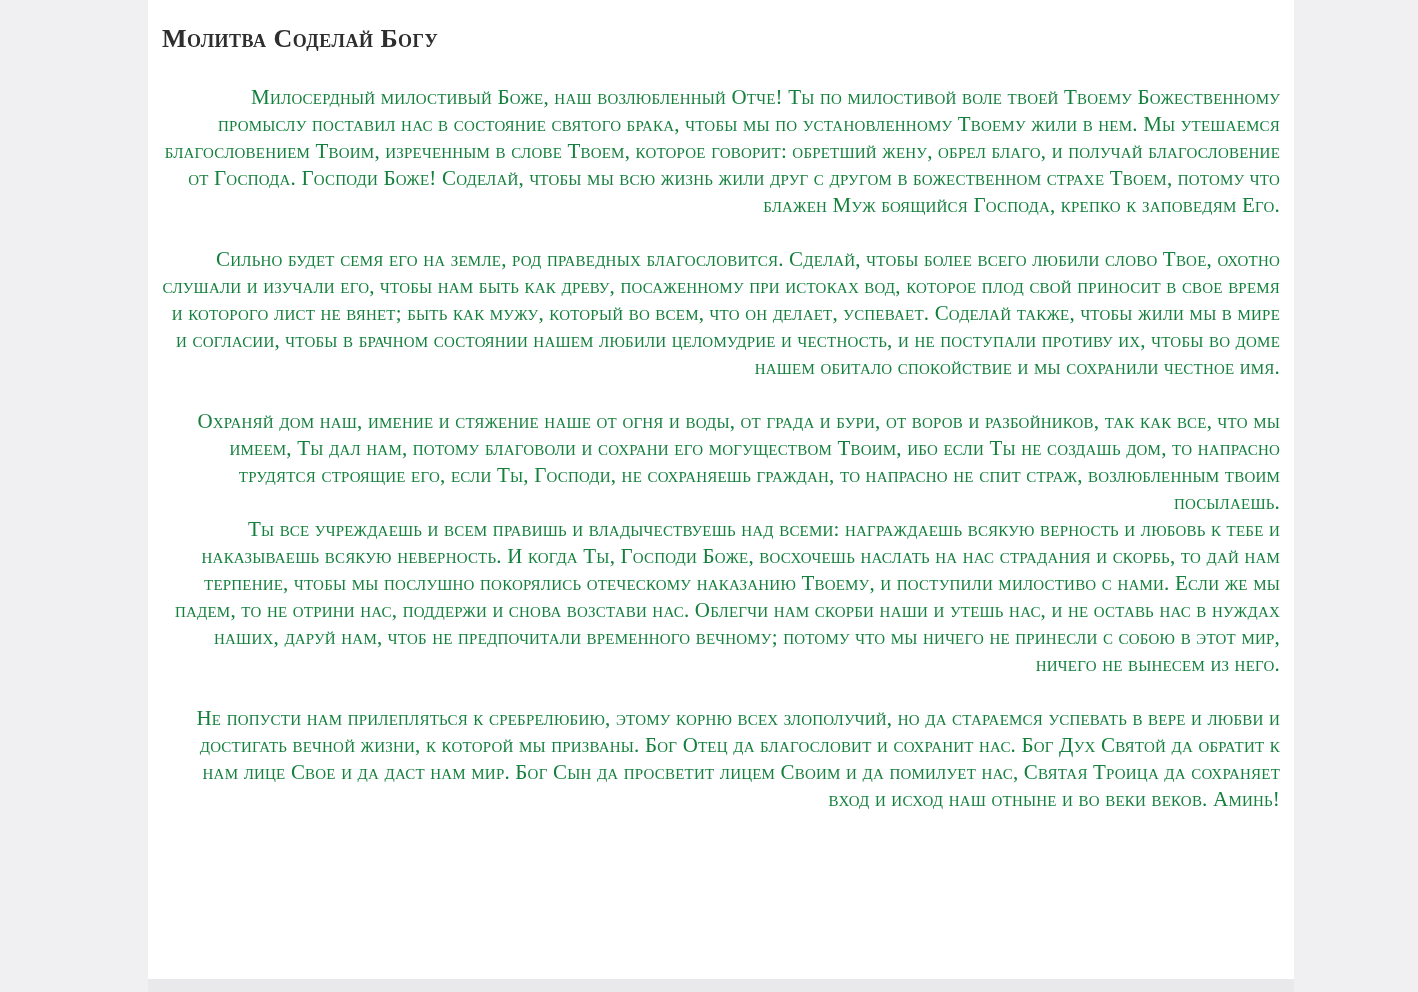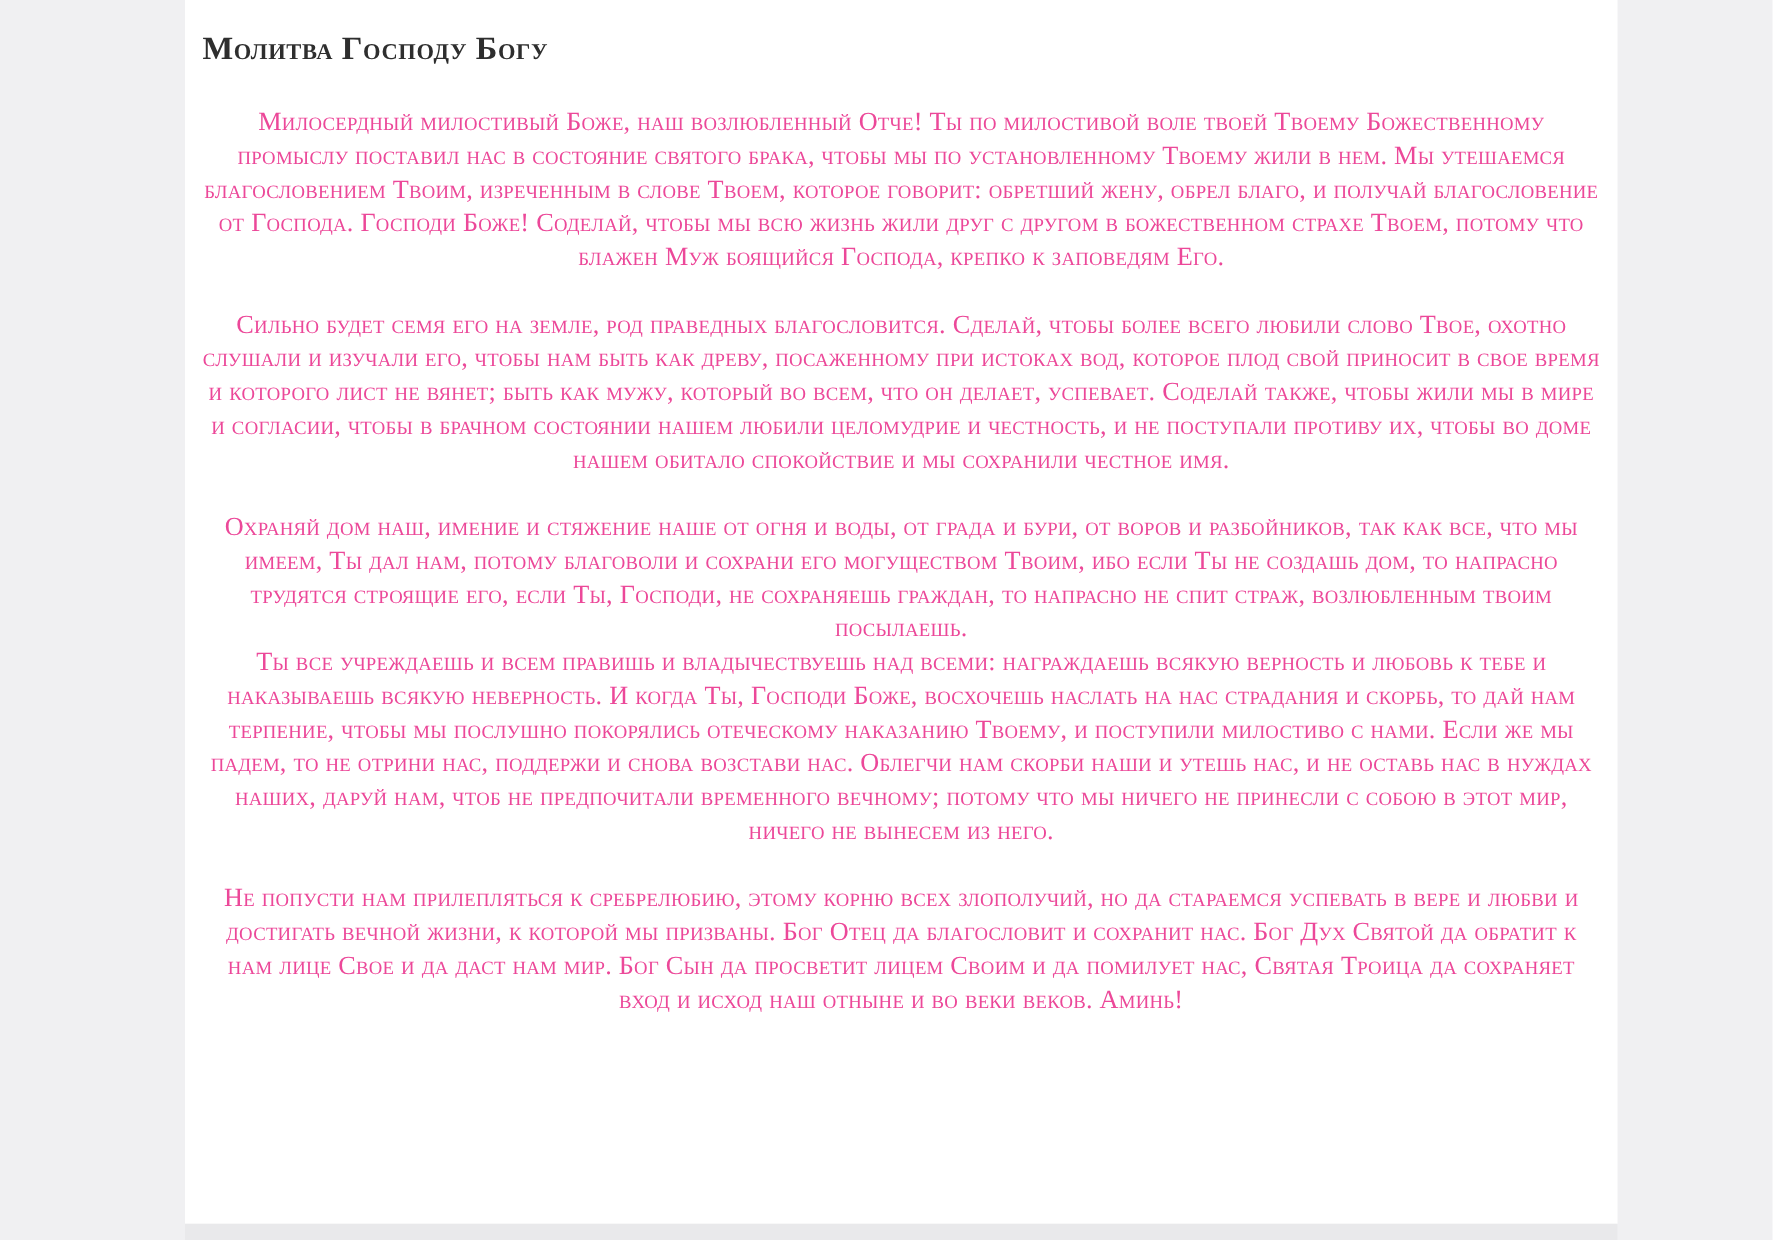--- a/index.html
+++ b/index.html
@@ -36,35 +36,35 @@
     font-size: 26px;
     font-weight: bold;
     color: #2e2e2e;
     margin: 0 0 30px 0;
     font-variant: small-caps;
     letter-spacing: 0.5px;
   }
   .prayer-section {
     font-size: 21px;
     line-height: 27px;
-    color: #ec4899;
+    color: #15803d;
     font-variant: small-caps;
     letter-spacing: 0.2px;
     margin: 0 0 27px 0;
-    text-align: center;
+    text-align: right;
   }
   .prayer-subline {
     margin: 0;
   }
 </style>
 </head>
 <body>
 
 <div class="content-panel">
-  <h1 class="page-title">Молитва Господу Богу</h1>
+  <h1 class="page-title">Молитва Соделай Богу</h1>
 
   <div class="prayer-section">
     <p class="prayer-subline">Милосердный милостивый Боже, наш возлюбленный Отче! Ты по милостивой воле твоей Твоему Божественному промыслу поставил нас в состояние святого брака, чтобы мы по установленному Твоему жили в нем. Мы утешаемся благословением Твоим, изреченным в слове Твоем, которое говорит: обретший жену, обрел благо, и получай благословение от Господа. Господи Боже! Соделай, чтобы мы всю жизнь жили друг с другом в божественном страхе Твоем, потому что блажен Муж боящийся Господа, крепко к заповедям Его.</p>
   </div>
 
   <div class="prayer-section">
     <p class="prayer-subline">Сильно будет семя его на земле, род праведных благословится. Сделай, чтобы более всего любили слово Твое, охотно слушали и изучали его, чтобы нам быть как древу, посаженному при истоках вод, которое плод свой приносит в свое время и которого лист не вянет; быть как мужу, который во всем, что он делает, успевает. Соделай также, чтобы жили мы в мире и согласии, чтобы в брачном состоянии нашем любили целомудрие и честность, и не поступали противу их, чтобы во доме нашем обитало спокойствие и мы сохранили честное имя.</p>
   </div>
 
   <div class="prayer-section">

